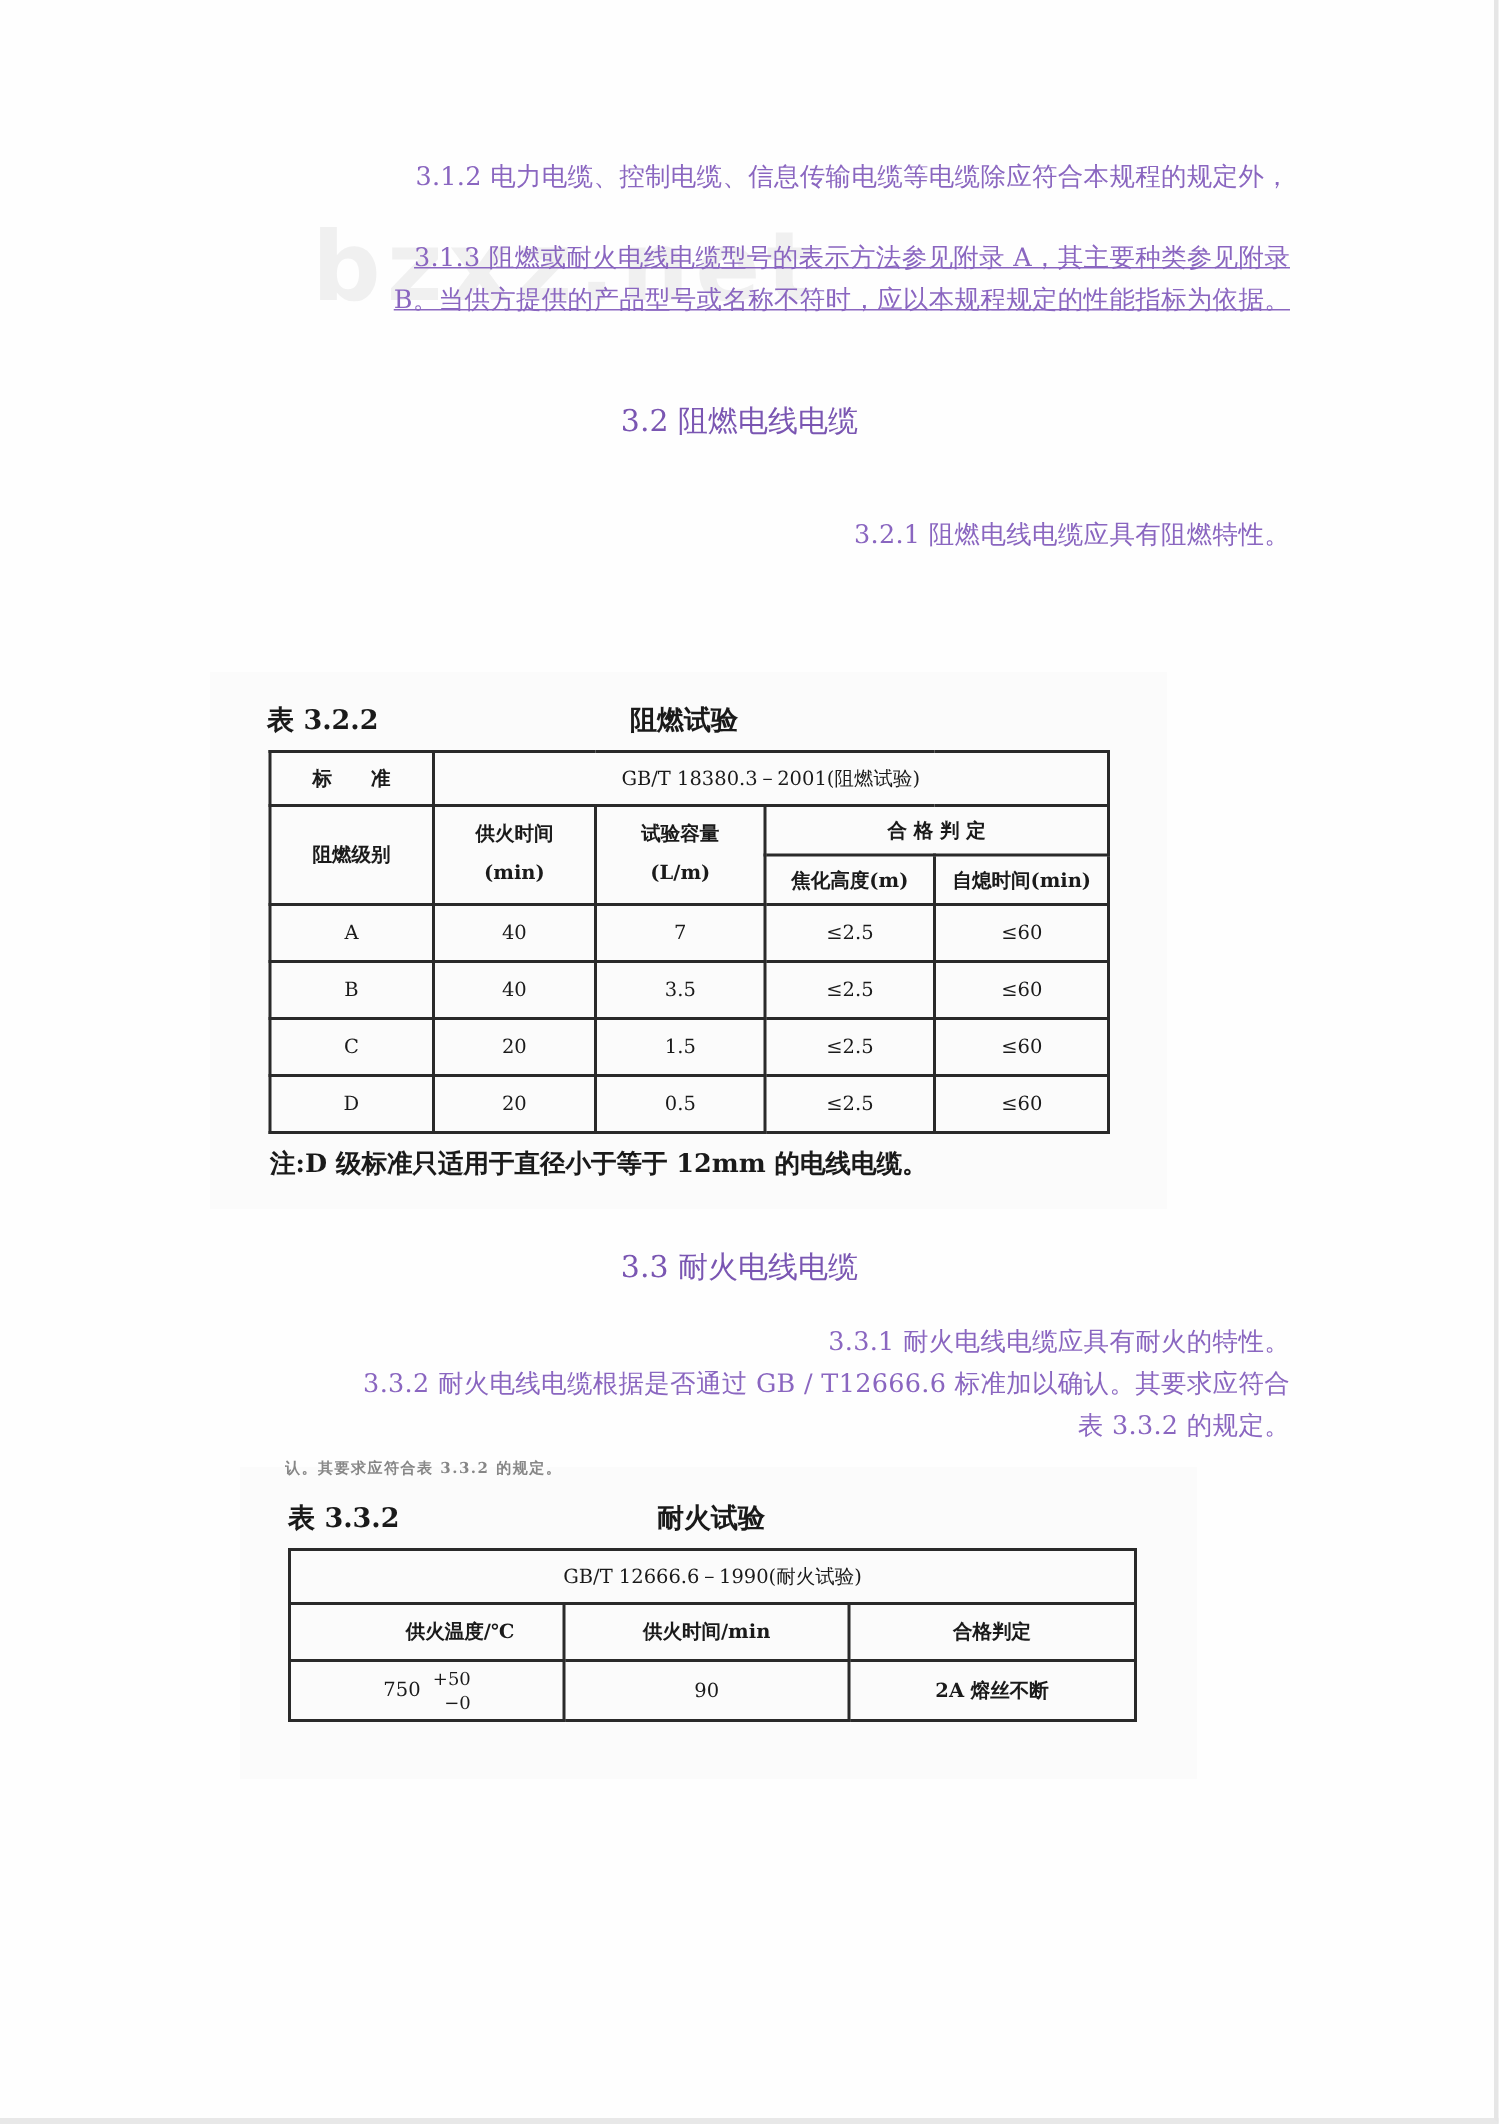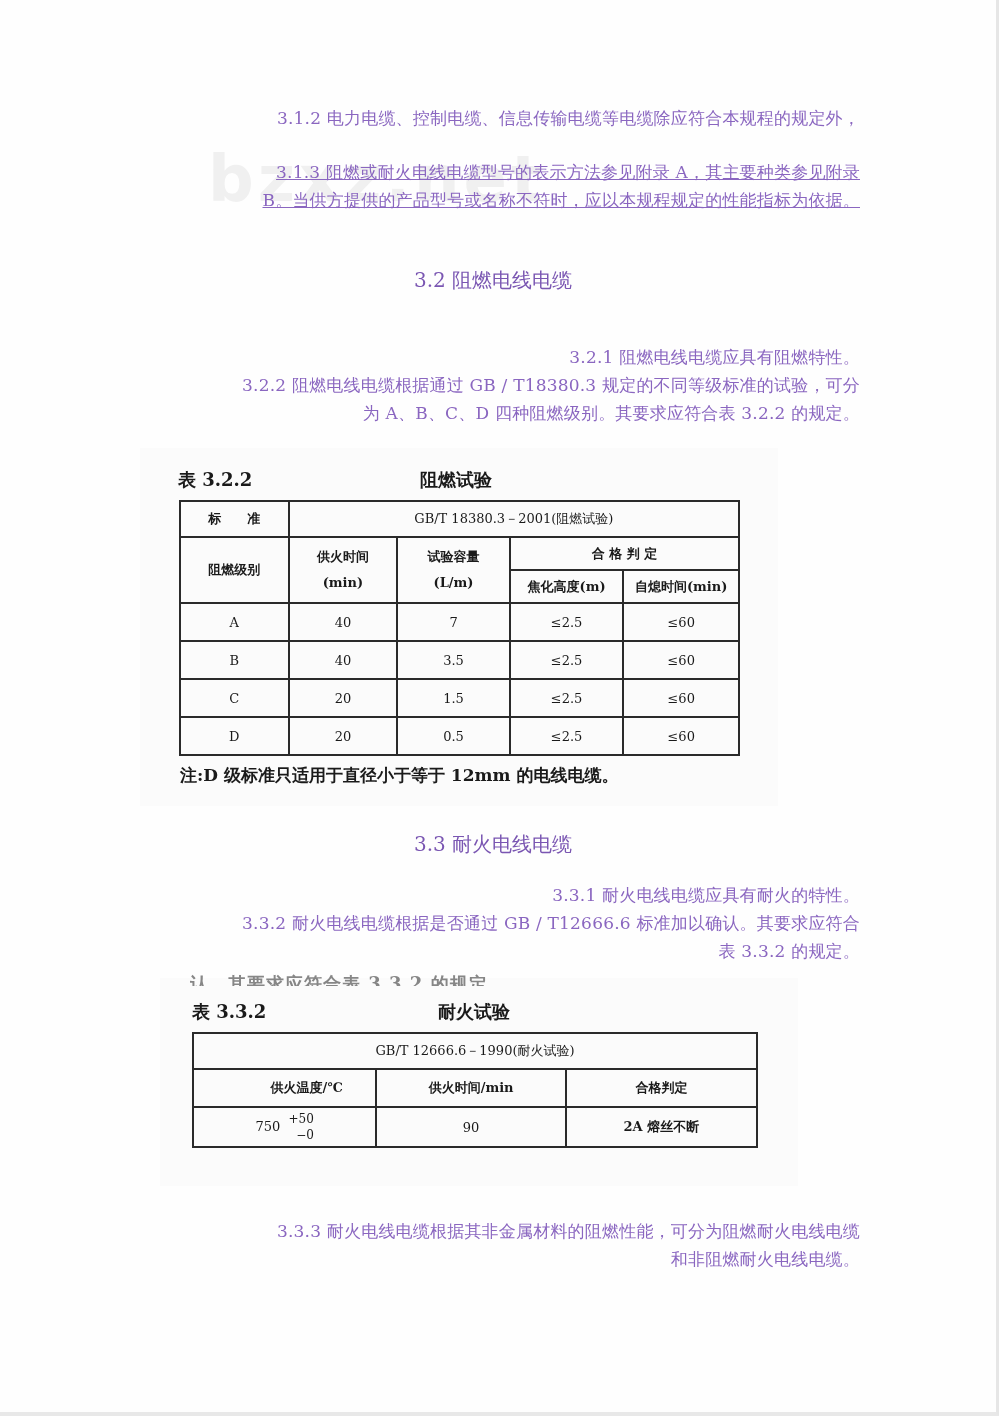--- a/index.html
+++ b/index.html
@@ -27,21 +27,21 @@
   }
   .scan {
     position: absolute; background: #fbfbfb;
     font-family: "DejaVu Serif", "Liberation Serif", serif; color: #1a1a1a;
   }
   .scan .cap-no { position: absolute; font-weight: bold; font-size: 18px; }
   .scan .cap-title { position: absolute; font-weight: bold; font-size: 18px; }
   table.t { position: absolute; border-collapse: collapse; font-size: 13px; }
   table.t td { border: 2px solid #2a2a2a; text-align: center; vertical-align: middle; padding: 0; }
   .note { position: absolute; font-size: 17px; font-weight: bold; }
-  .ghost { position: absolute; font-size: 18px; color: #555; font-weight: bold; letter-spacing: 1px; opacity: .7; white-space: nowrap; overflow: hidden; }
+  .ghost { position: absolute; font-size: 10px; color: #555; font-weight: bold; letter-spacing: 1px; opacity: .7; white-space: nowrap; overflow: hidden; }
   .tol { display: inline-block; vertical-align: middle; font-size: 12px; line-height: 16px; text-align: right; margin-left: 4px; }
 </style>
 </head>
 <body>
 
 <div class="page">
 
   <div class="watermark">bzxz.net</div>
 
   <div class="para" style="top:104px;">
@@ -49,24 +49,20 @@
   </div>
   <div class="para" style="top:158px;text-decoration:underline;">
     <span class="line">3.1.3 阻燃或耐火电线电缆型号的表示方法参见附录 A，其主要种类参见附录</span>
     <span class="line">B。当供方提供的产品型号或名称不符时，应以本规程规定的性能指标为依据。</span>
   </div>
 
   <div class="heading" style="top:266px;">3.2 阻燃电线电缆</div>
 
   <div class="para" style="top:343px;">
     <span class="line">3.2.1 阻燃电线电缆应具有阻燃特性。</span>
-  </div>
-  <div class="para" style="top:371px;">
-    <span class="line">3.2.2 阻燃电线电缆根据通过 GB / T18380.3 规定的不同等级标准的试验，可分</span>
-    <span class="line">为 A、B、C、D 四种阻燃级别。其要求应符合表 3.2.2 的规定。</span>
   </div>
 
   <div class="scan" style="left:140px; top:448px; width:638px; height:358px;">
     <div class="cap-no" style="left:38px; top:20px;">表 3.2.2</div>
     <div class="cap-title" style="left:280px; top:20px;">阻燃试验</div>
 
     <table class="t" style="left:39px; top:52px; width:561px;">
       <colgroup>
           <col style="width:109px">
           <col style="width:109px">
@@ -167,18 +163,14 @@
             <span>−0</span>
           </span>
         </td>
         <td>90</td>
         <td style="font-weight:bold;">2A 熔丝不断</td>
       </tr>
     </tbody>
       </table>
   </div>
 
-  <div class="para" style="top:1217px;">
-    <span class="line">3.3.3 耐火电线电缆根据其非金属材料的阻燃性能，可分为阻燃耐火电线电缆</span>
-    <span class="line">和非阻燃耐火电线电缆。</span>
-  </div>
 
 </div>
 
 </body></html>

